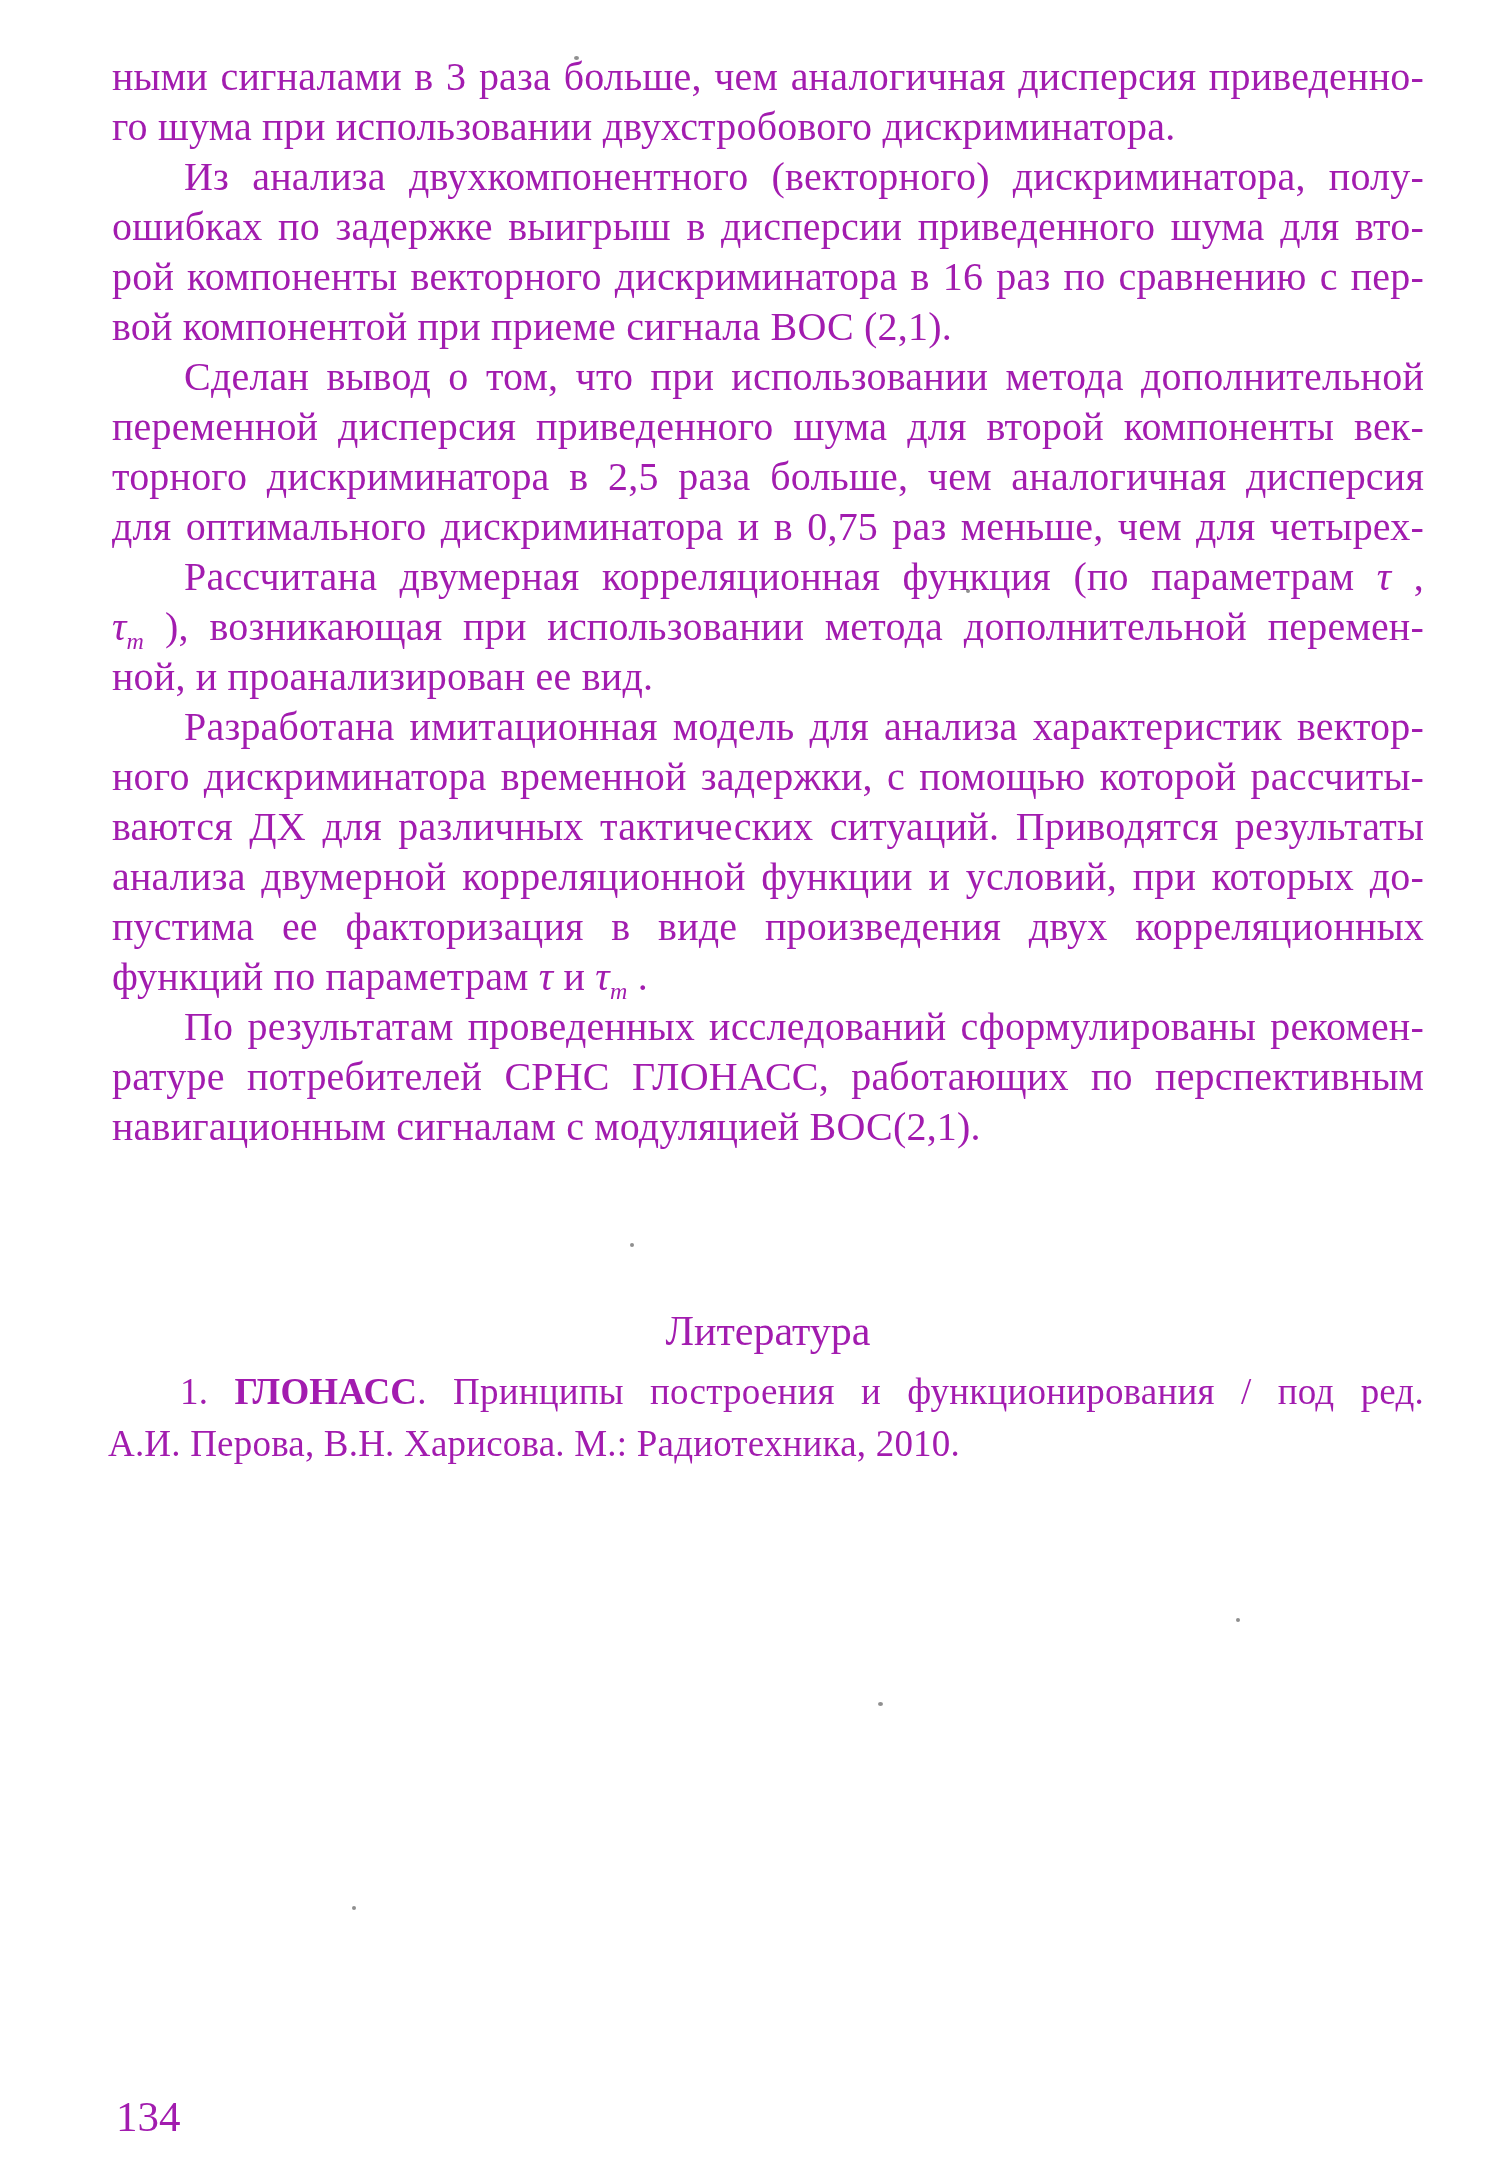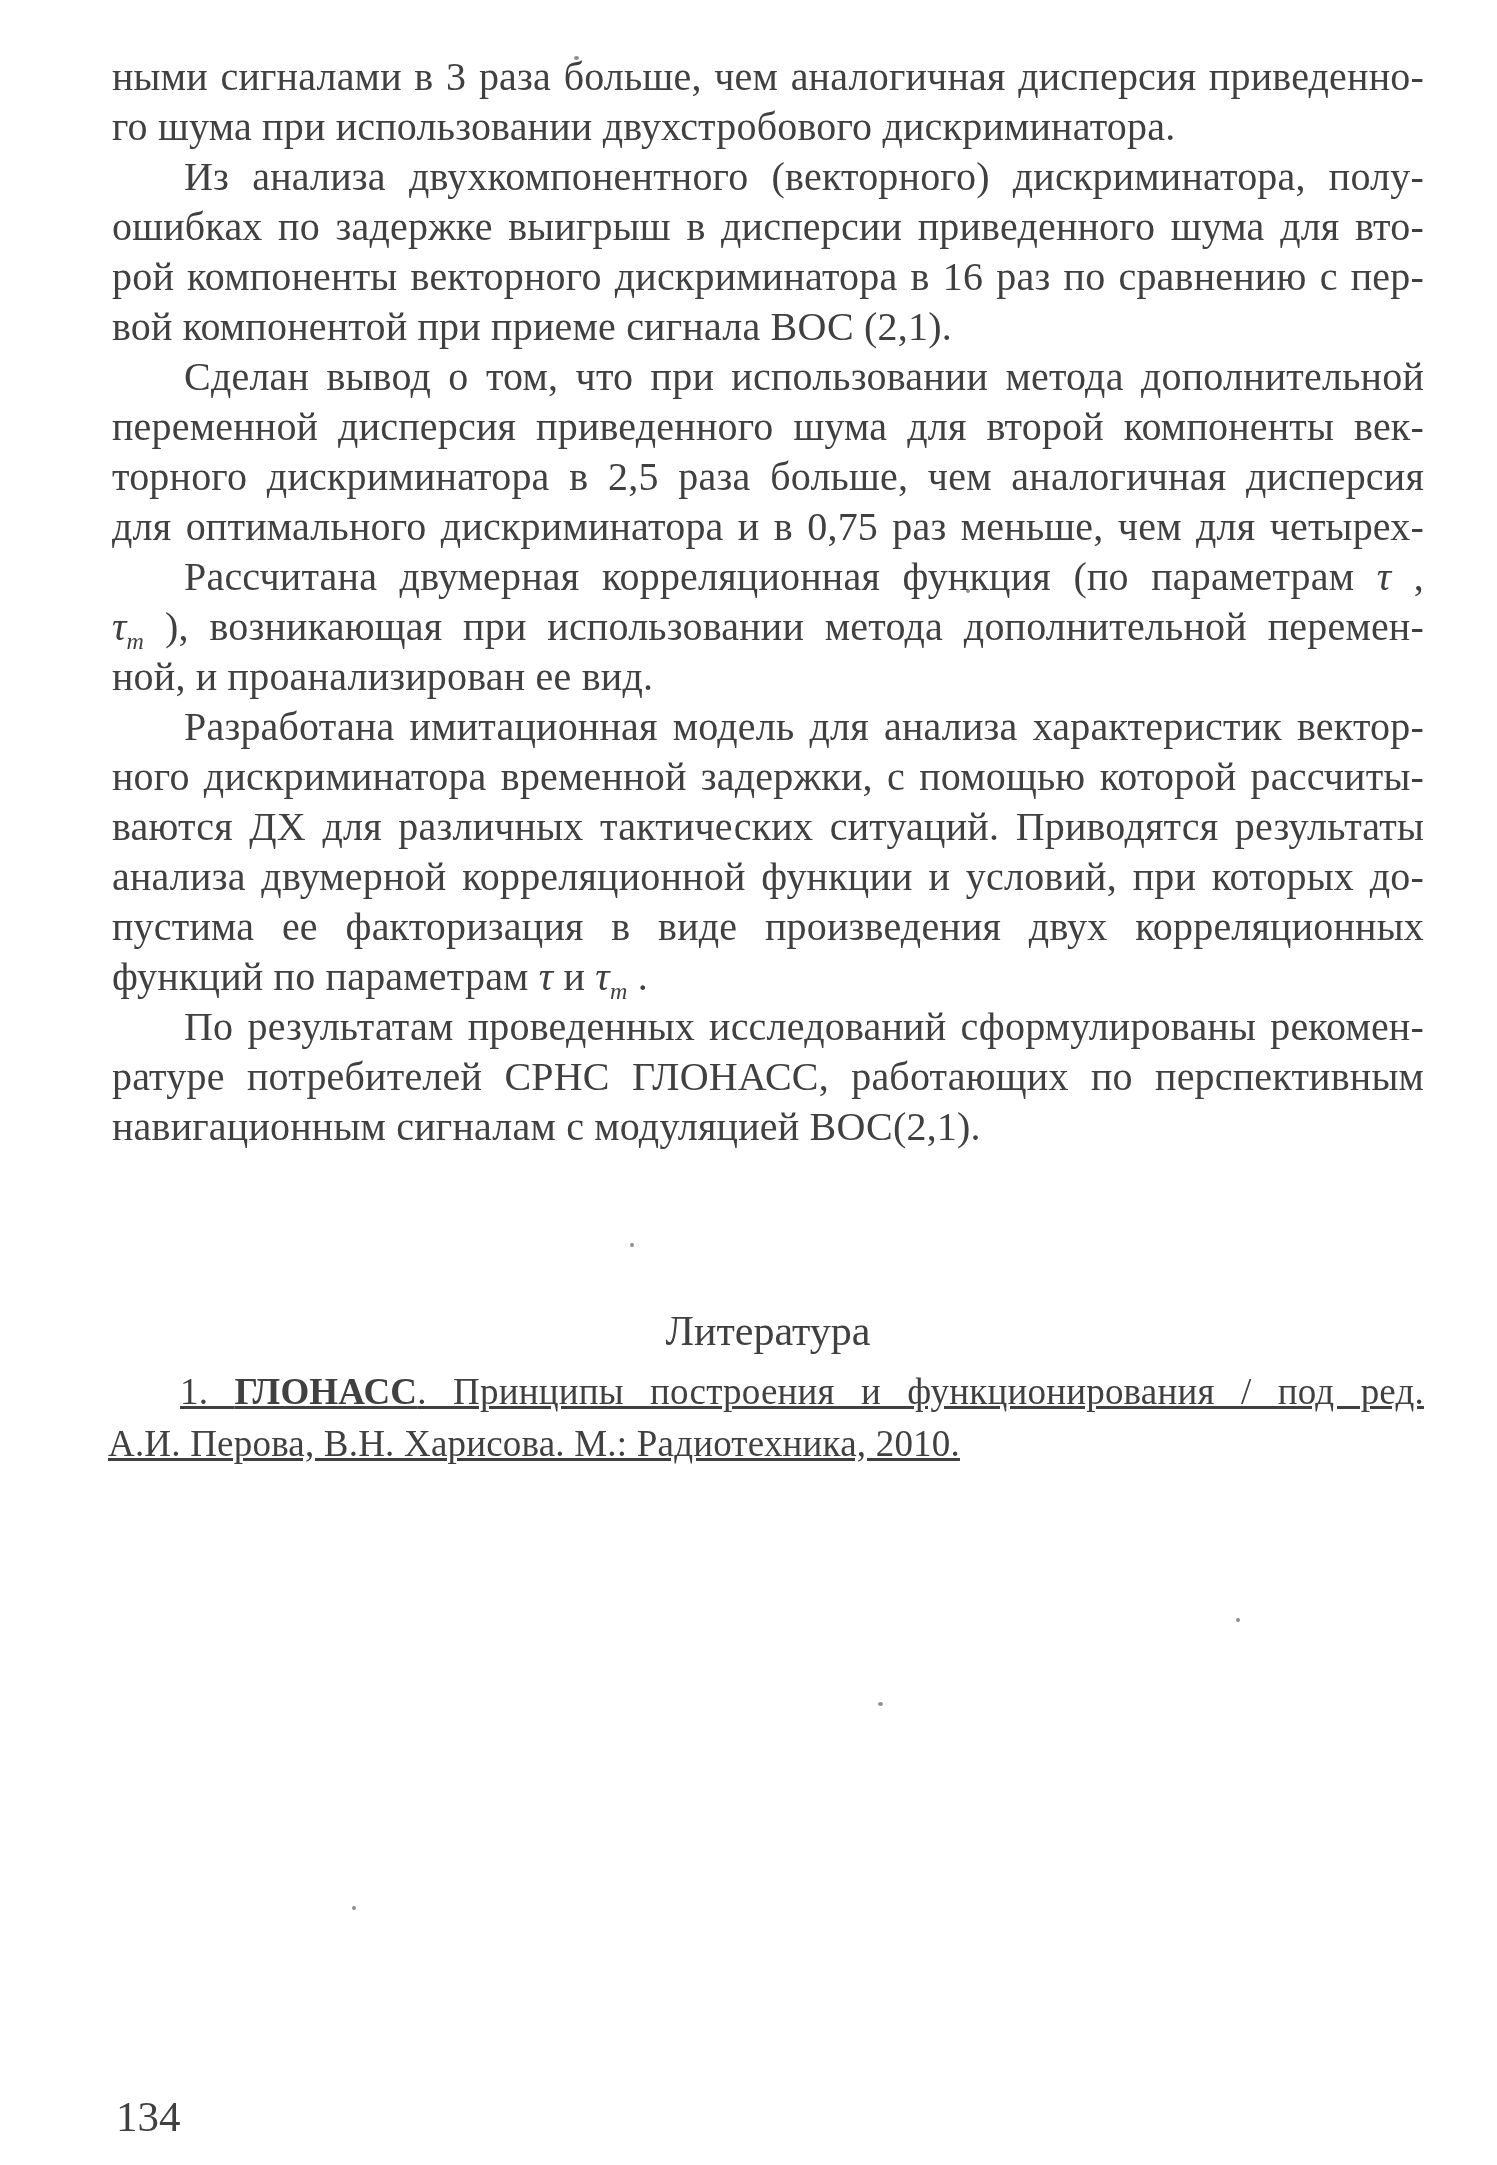--- a/index.html
+++ b/index.html
@@ -2,21 +2,21 @@
 <html><head>
 <meta charset="utf-8">
 <style>
   html, body { margin: 0; padding: 0; background: #777; }
   .page {
     position: relative;
     width: 1497px;
     height: 2165px;
     margin: 0 auto;
     background: #ffffff;
-    color: #404040;
+    color: #a21caf;
     font-family: "Liberation Serif", "DejaVu Serif", serif;
     overflow: hidden;
   }
   .body-text {
     position: absolute;
     left: 112px;
     top: 52px;
     width: 1312px;
   }
   .line {
@@ -53,21 +53,20 @@
   .reference-list {
     position: absolute;
     left: 108px;
     top: 1366px;
     width: 1316px;
   }
   .reference-list .line {
     font-size: 37px;
     line-height: 52px;
     height: 52px;
-    text-decoration: underline;
   }
   .page-number {
     position: absolute;
     left: 116px;
     top: 2094px;
     font-size: 43px;
     line-height: 46px;
   }
   .speck {
     position: absolute;

